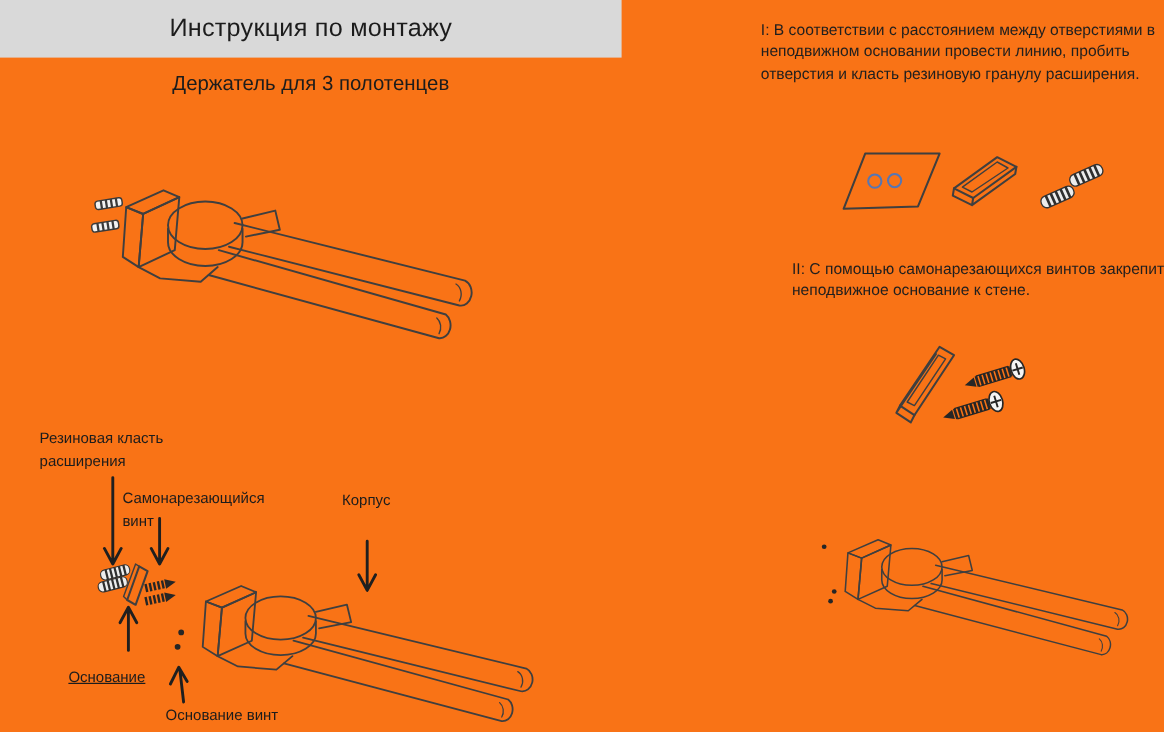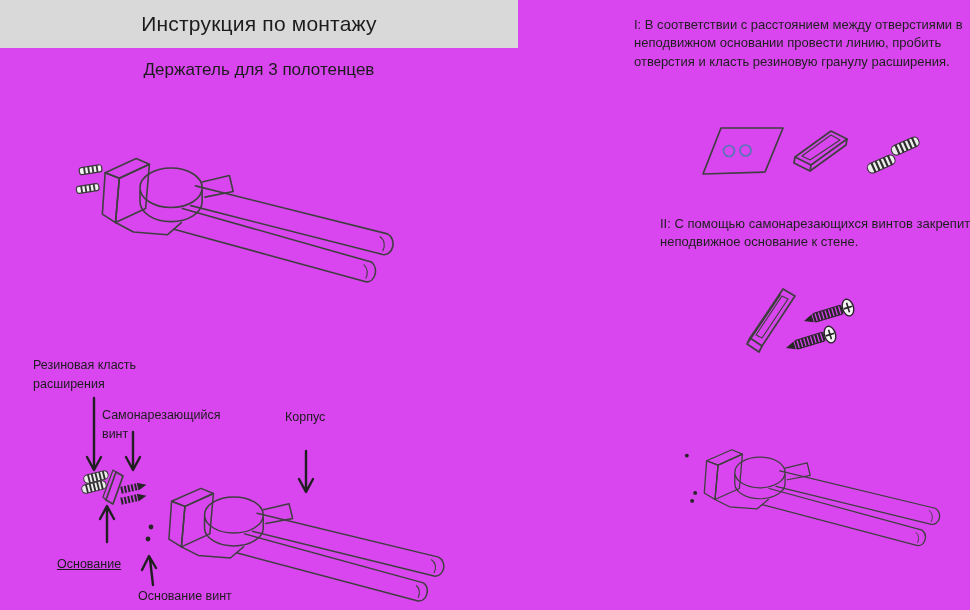--- a/index.html
+++ b/index.html
@@ -1,17 +1,17 @@
 <!DOCTYPE html>
 <html><head>
 <meta charset="utf-8">
 <style>
   html,body{margin:0;padding:0;background:#ffffff;}
   .page{
-    position:relative;width:970px;height:610px;background:#d946ef;overflow:hidden;
+    position:relative;width:970px;height:610px;background:#f97316;overflow:hidden;
     font-family:"Liberation Sans","DejaVu Sans",sans-serif;color:#1f1f1f;
   }
   .title-bar{
     position:absolute;left:0;top:0;width:518px;height:48px;background:#d9d9d9;
     display:flex;align-items:center;justify-content:center;
   }
   .title-bar span{font-size:21px;letter-spacing:.2px;color:#1c1c1c;}
   .subtitle{
     position:absolute;left:0;top:60px;width:518px;text-align:center;
     font-size:17px;color:#1c1c1c;

